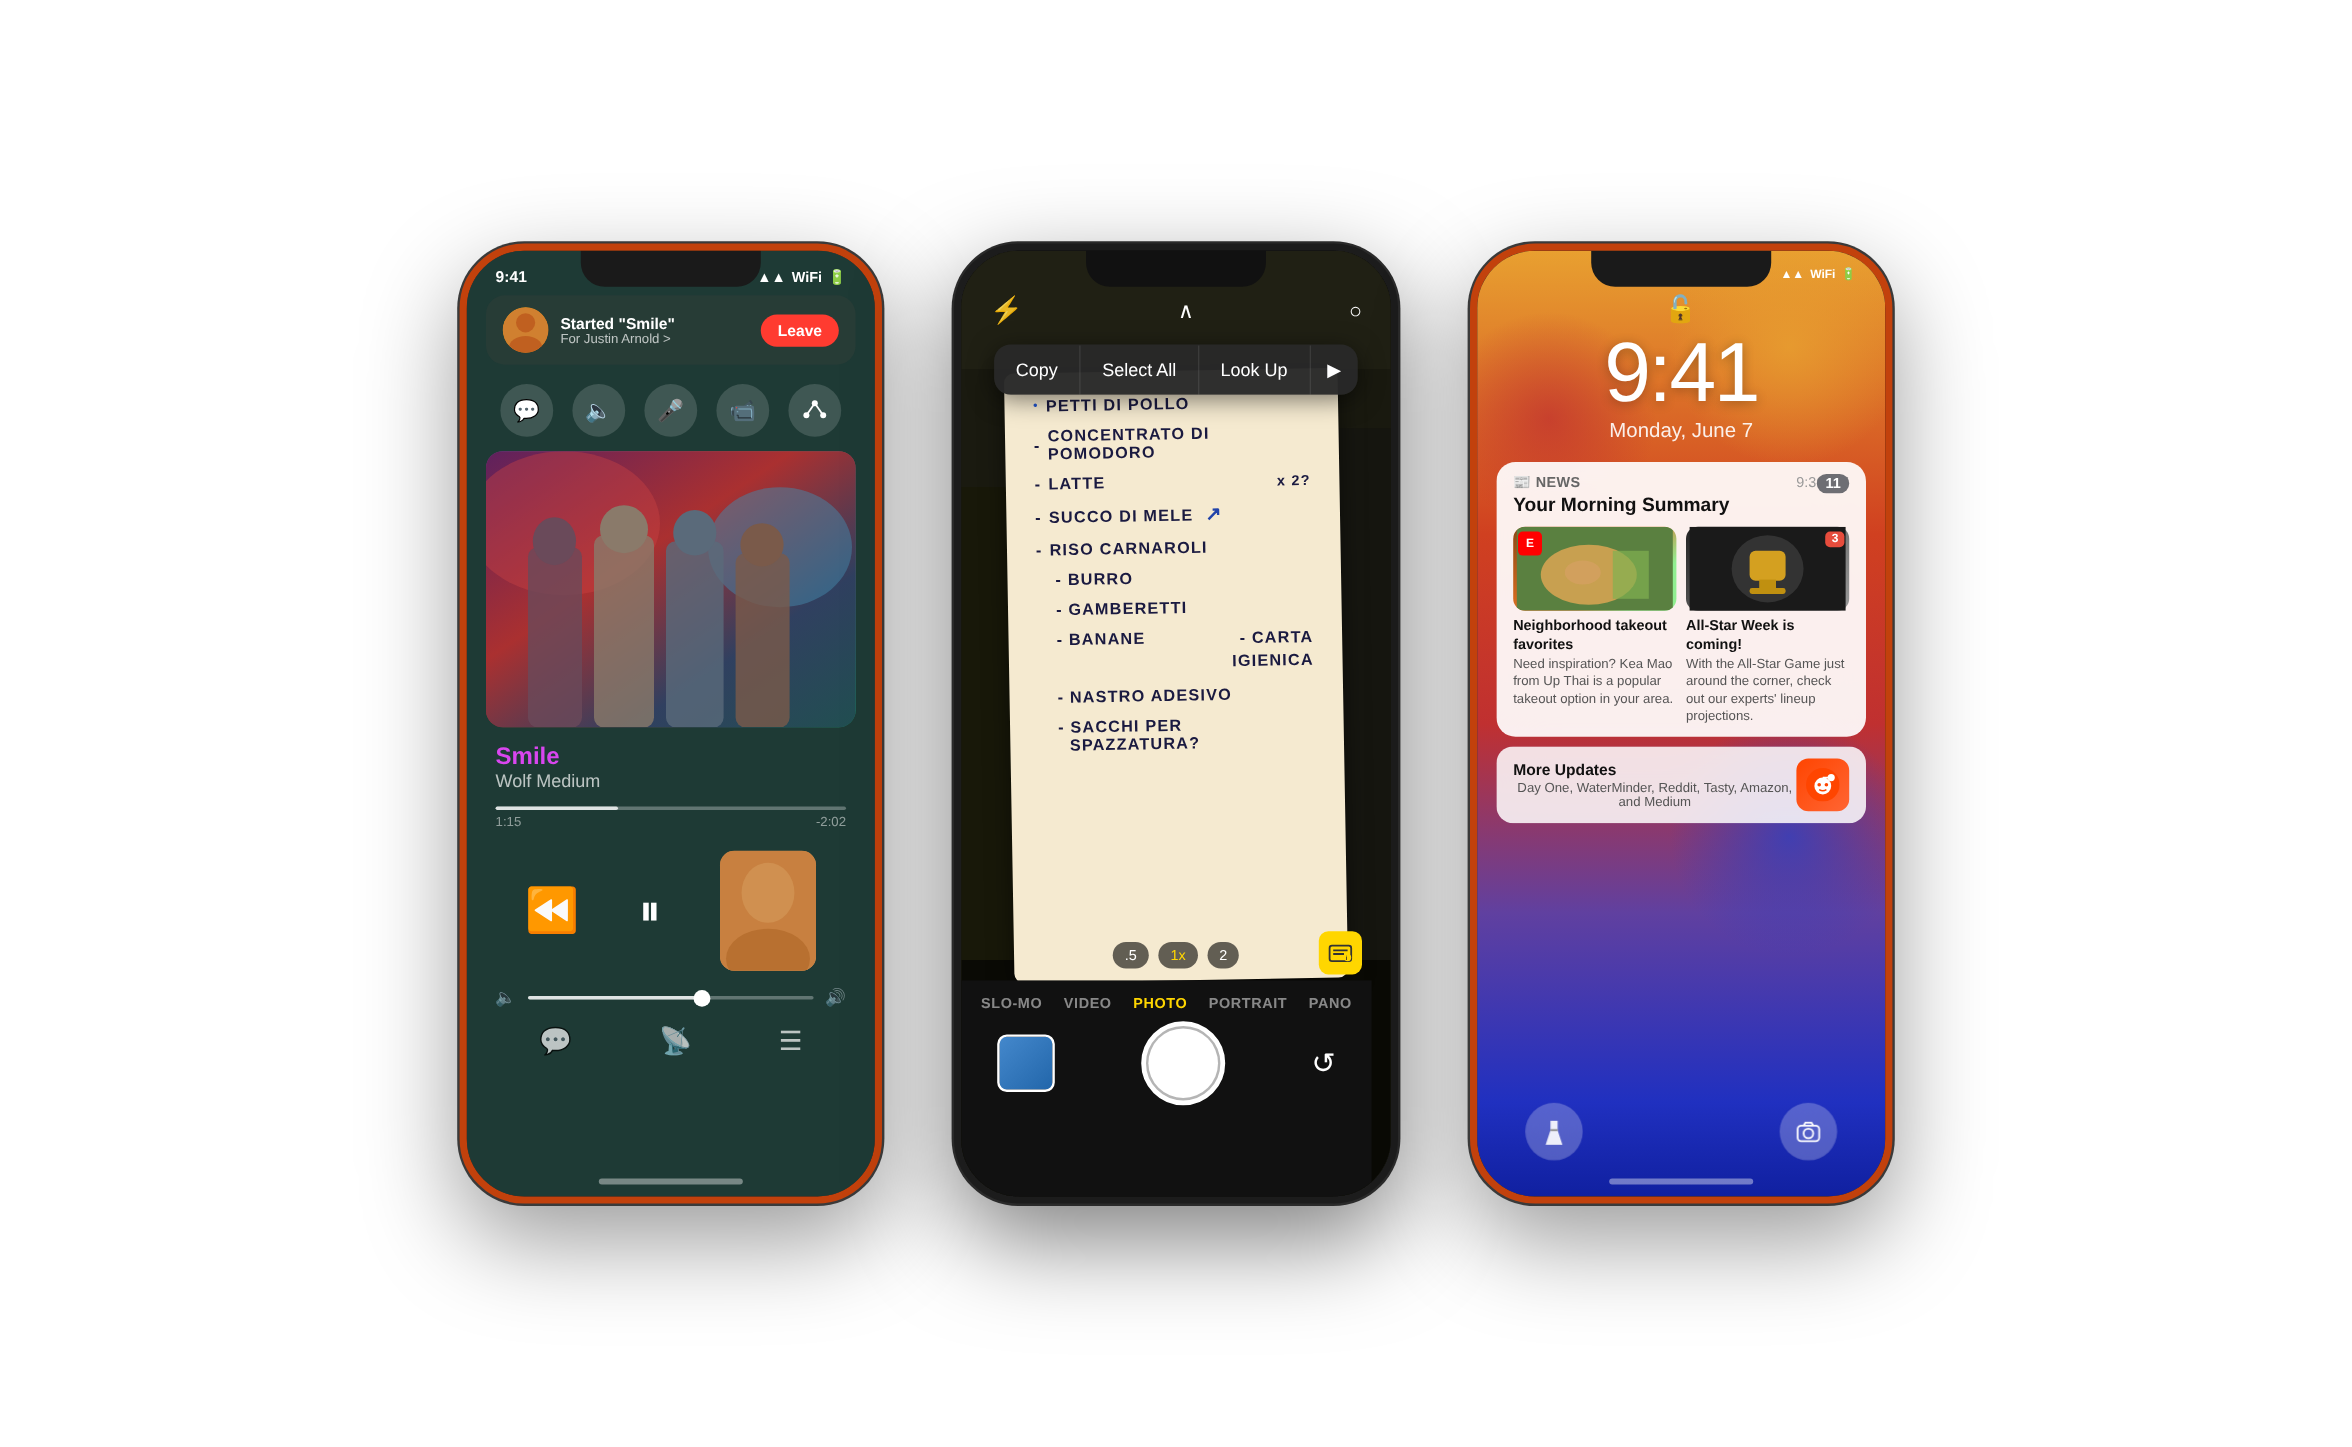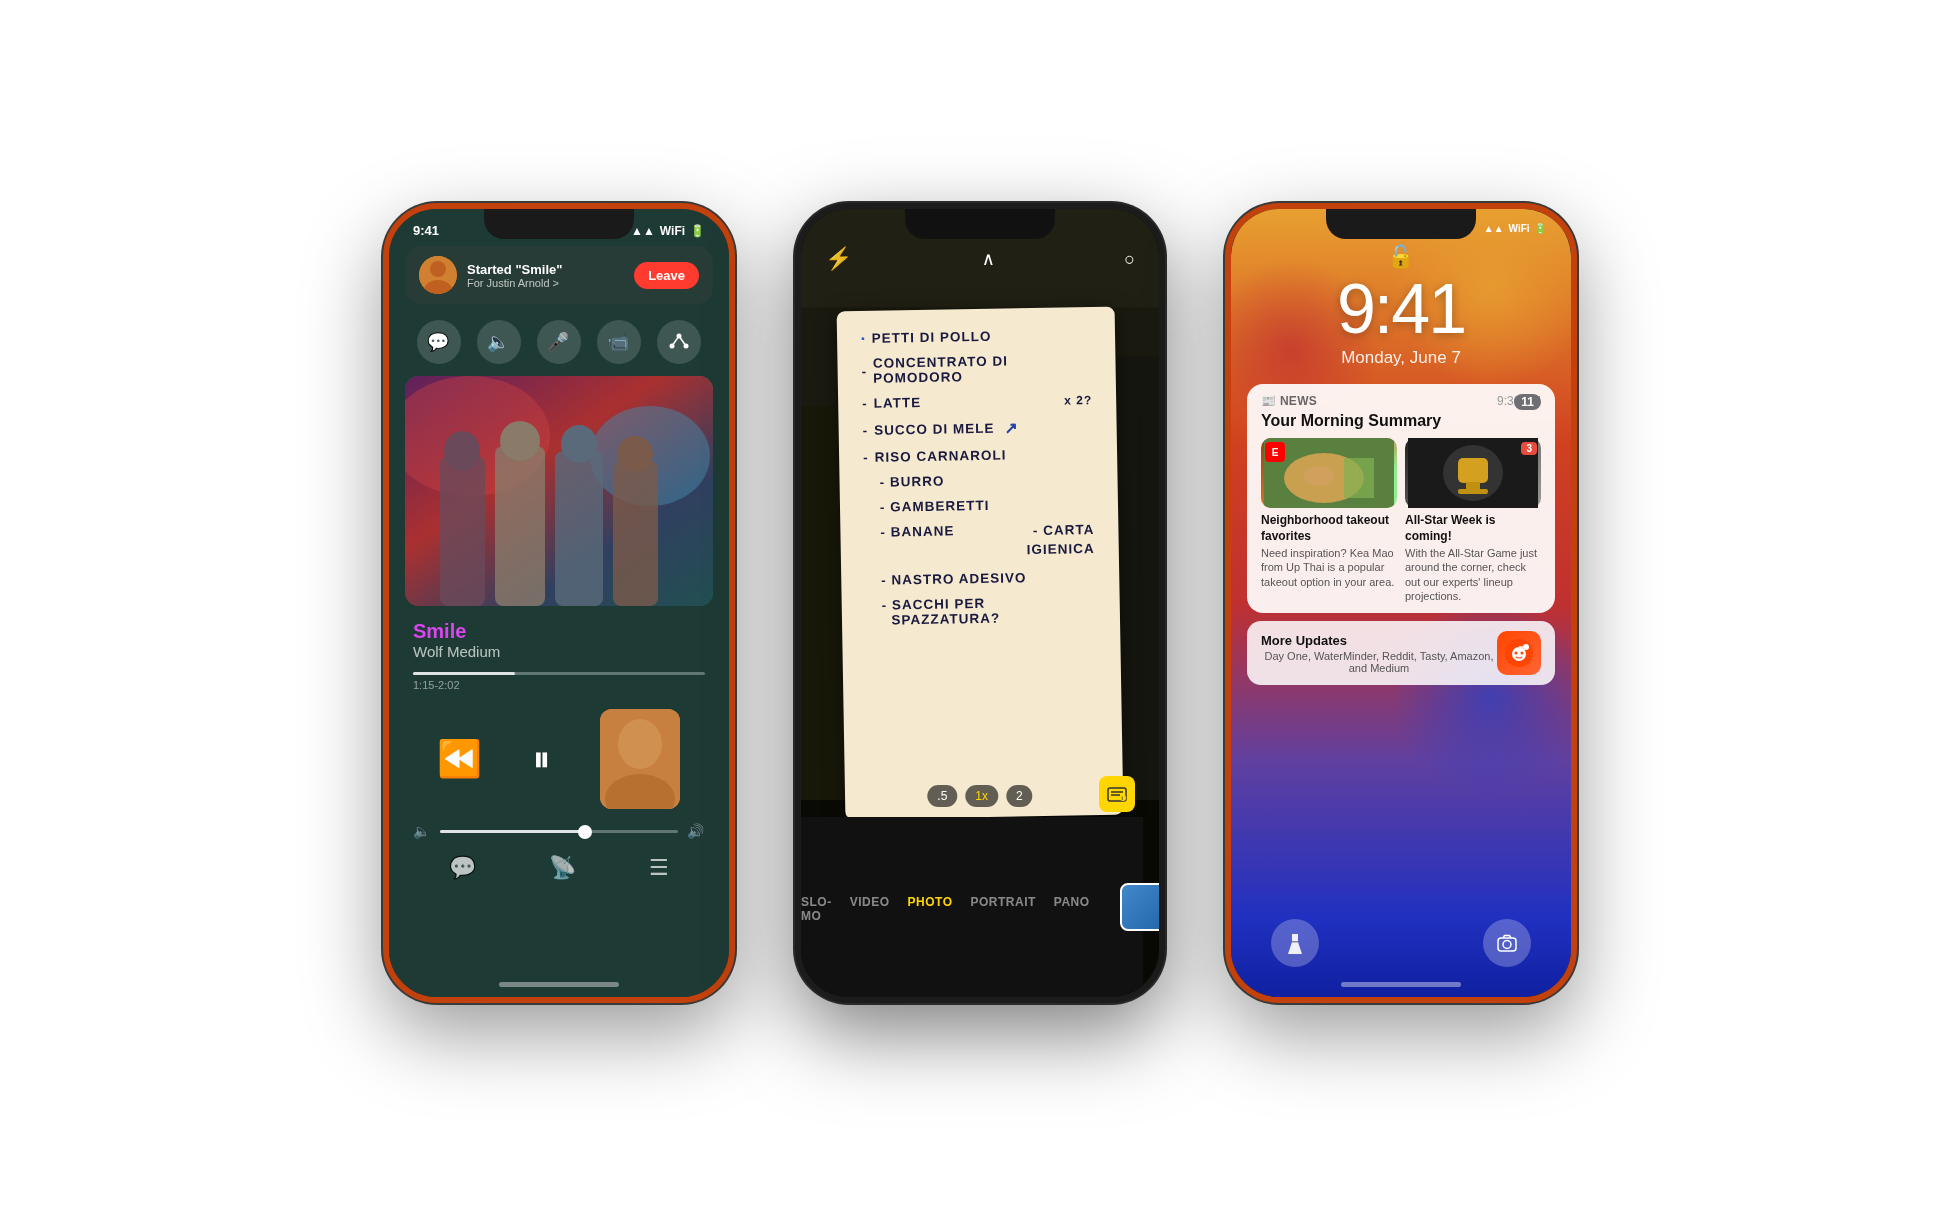--- a/index.html
+++ b/index.html
@@ -198,21 +198,21 @@
       position: relative;
     }
     .progress-fill {
       height: 100%;
       width: 35%;
       background: rgba(255,255,255,0.8);
       border-radius: 2px;
     }
     .progress-times {
       display: flex;
-      justify-content: flex-start;
+      justify-content: space-between;
       color: rgba(255,255,255,0.5);
       font-size: 11px;
       margin-top: 4px;
     }
 
     .playback-controls {
       display: flex;
       align-items: center;
       justify-content: space-around;
       padding: 10px 24px;
@@ -361,21 +361,21 @@
 
     
     .cam-bottom {
       position: absolute;
       bottom: 0;
       left: 0;
       right: 16px;
       height: 180px;
       background: #111;
       display: flex;
-      flex-direction: row;
+      flex-direction: column;
       align-items: center;
       z-index: 15;
     }
     .cam-modes {
       display: flex;
       gap: 18px;
       padding: 12px 0 8px;
     }
     .cam-mode {
       color: rgba(255,255,255,0.5);
@@ -875,20 +875,26 @@
         <div class="note-line">
           <span style="width:10px"></span>
           <span>- NASTRO ADESIVO</span>
         </div>
         <div class="note-line" style="align-items:flex-start">
           <span style="width:10px"></span>
           <span>- SACCHI PER<br>&nbsp;&nbsp;SPAZZATURA?</span>
         </div>
       </div>
 
+      <div class="context-menu">
+        <div class="ctx-item">Copy</div>
+        <div class="ctx-item">Select All</div>
+        <div class="ctx-item">Look Up</div>
+        <div class="ctx-arrow">▶</div>
+      </div>
 
       <div class="cam-top-bar">
         <div class="cam-icon">⚡</div>
         <div class="cam-icon-white">∧</div>
         <div class="cam-icon-white">○</div>
       </div>
 
       <div class="cam-zoom">
         <div class="zoom-btn">.5</div>
         <div class="zoom-btn zoom-btn-active">1x</div>

